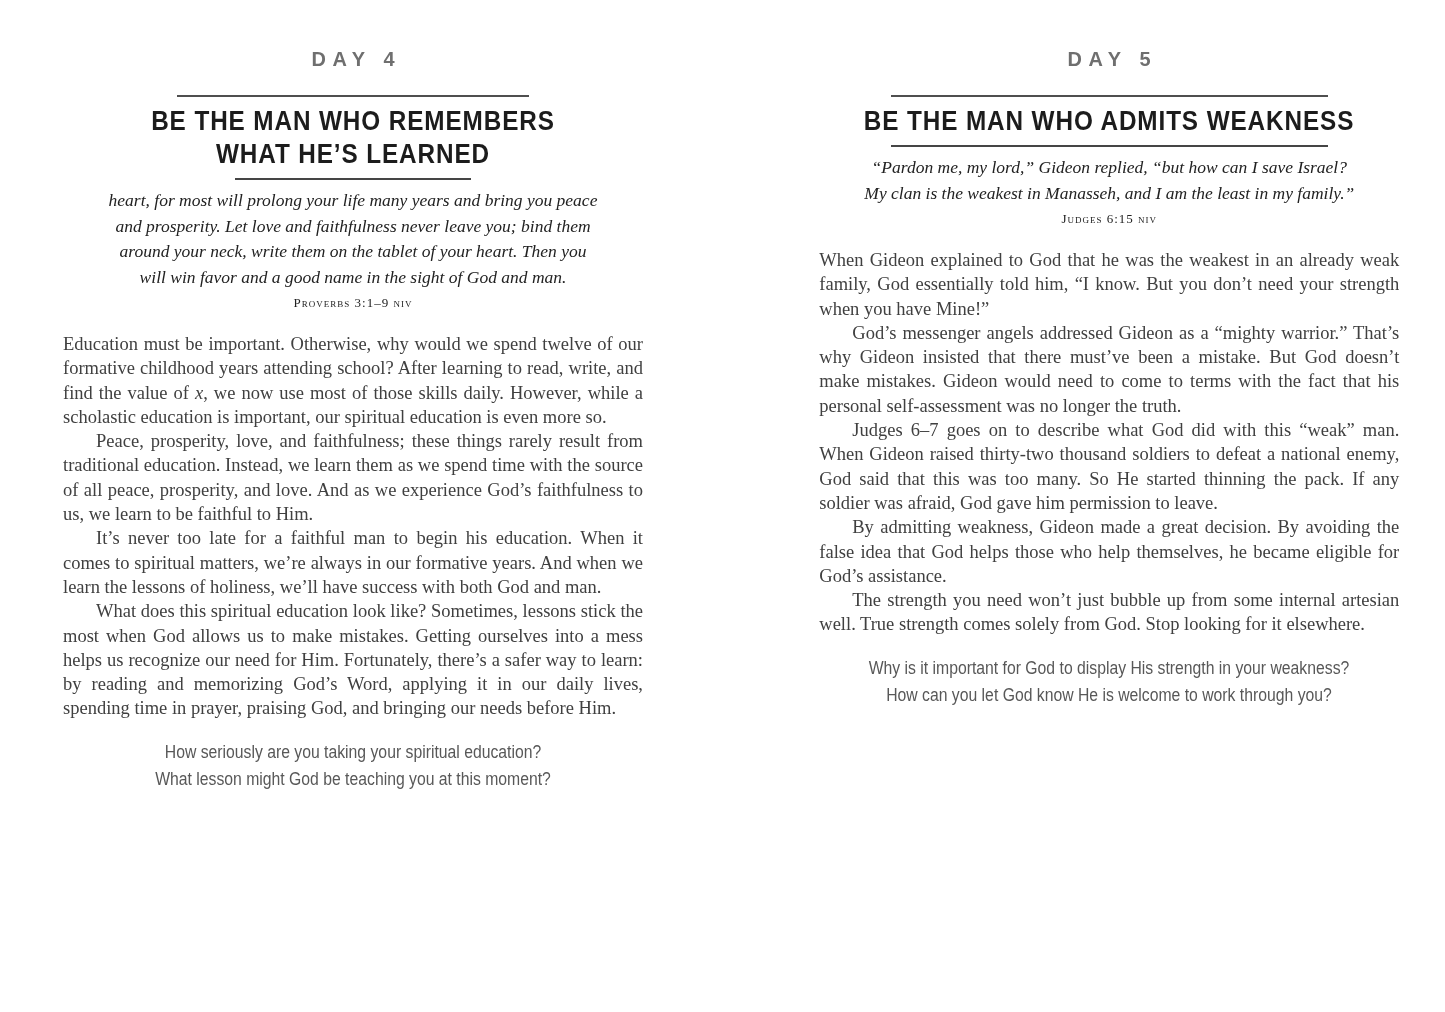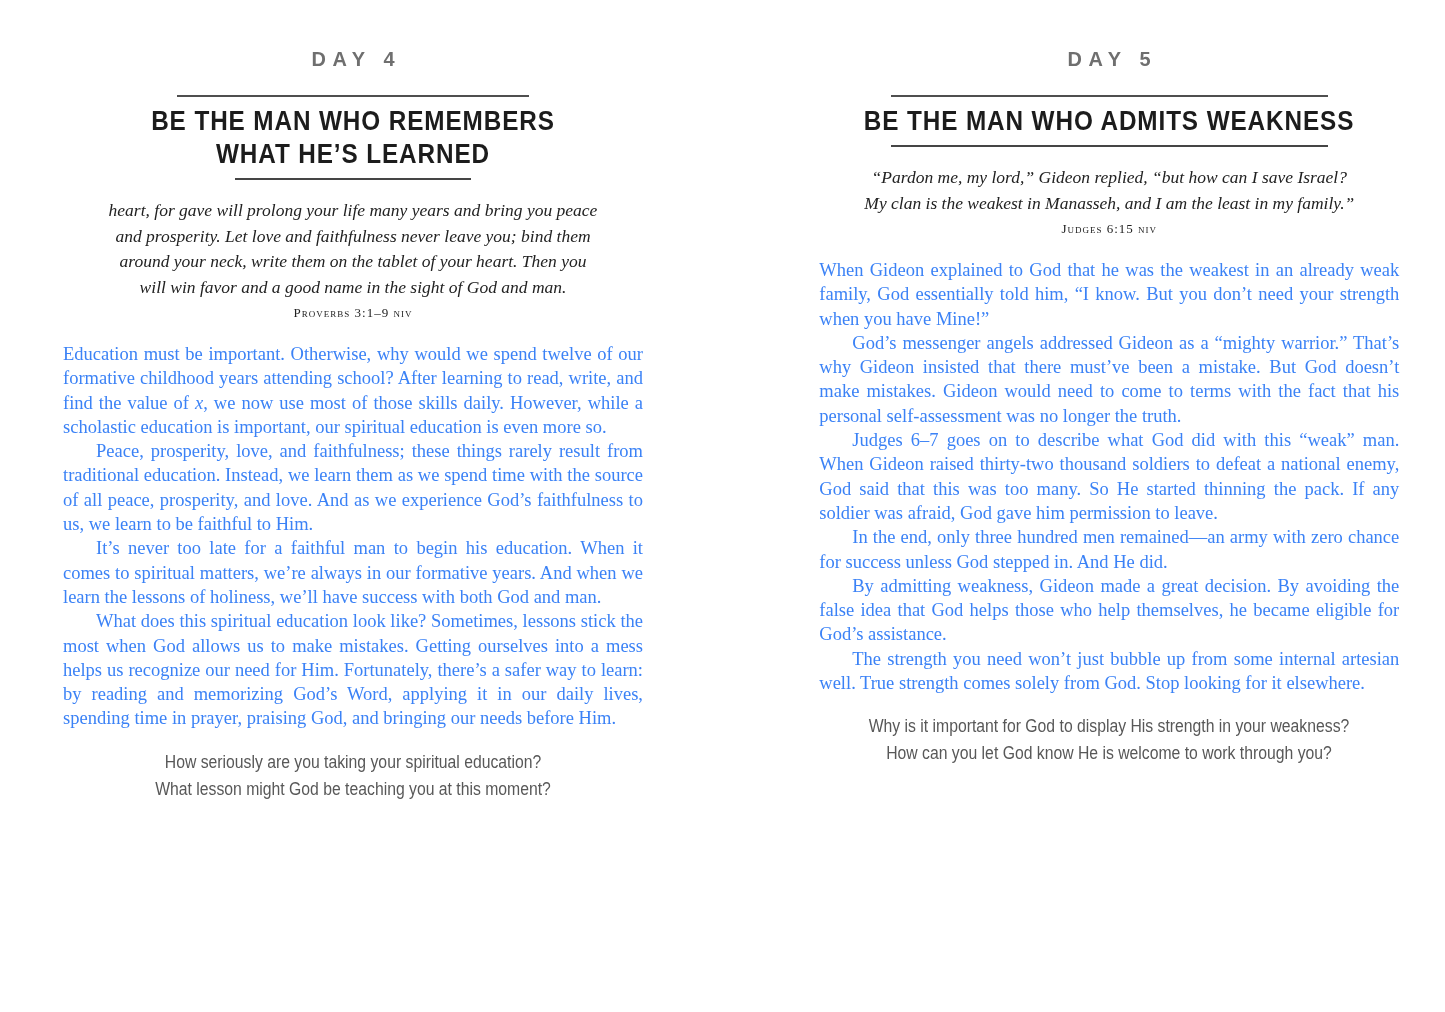--- a/index.html
+++ b/index.html
@@ -55,21 +55,21 @@
     font-size: 27px;
     line-height: 33px;
     letter-spacing: 1px;
     color: #1c1c1c;
     text-align: center;
     transform: scaleX(0.9);
   }
   .title div { white-space: nowrap; }
 
   .scripture {
-    margin: 18px 0 0;
+    margin: 8px 0 0;
     font-family: "Liberation Serif", serif;
     font-style: italic;
     font-size: 17.5px;
     line-height: 25.5px;
     color: #222222;
     text-align: center;
   }
   .scripture div { white-space: nowrap; }
 
   .reference {
@@ -81,21 +81,21 @@
     letter-spacing: 1px;
     color: #222222;
     text-align: center;
   }
 
   .body {
     margin-top: 18px;
     font-family: "Liberation Serif", serif;
     font-size: 18.5px;
     line-height: 24.3px;
-    color: #3b82f6;
+    color: #404040;
     text-align: justify;
   }
   .body p { margin: 0; }
   .body p + p { text-indent: 33px; }
 
   .questions {
     margin-top: 18px;
     font-family: "Liberation Sans", sans-serif;
     font-size: 17.5px;
     line-height: 27px;
@@ -113,21 +113,21 @@
   <section class="page page-left">
     <div class="page-inner">
       <div class="day-label">DAY 4</div>
       <div class="rule rule-top"></div>
       <h1 class="title">
           <div>BE THE MAN WHO REMEMBERS</div>
           <div>WHAT HE’S LEARNED</div>
         </h1>
       <div class="rule rule-title"></div>
       <blockquote class="scripture">
-          <div>heart, for gave will prolong your life many years and bring you peace</div>
+          <div>heart, for most will prolong your life many years and bring you peace</div>
           <div>and prosperity. Let love and faithfulness never leave you; bind them</div>
           <div>around your neck, write them on the tablet of your heart. Then you</div>
           <div>will win favor and a good name in the sight of God and man.</div>
         </blockquote>
       <div class="reference">Proverbs 3:1–9 niv</div>
       <div class="body">
           <p>Education must be important. Otherwise, why would we spend twelve of our formative childhood years attending school? After learning to read, write, and find the value of <em>x</em>, we now use most of those skills daily. However, while a scholastic education is important, our spiritual education is even more so.</p>
           <p>Peace, prosperity, love, and faithfulness; these things rarely result from traditional education. Instead, we learn them as we spend time with the source of all peace, prosperity, and love. And as we experience God’s faithfulness to us, we learn to be faithful to Him.</p>
           <p>It’s never too late for a faithful man to begin his education. When it comes to spiritual matters, we’re always in our formative years. And when we learn the lessons of holiness, we’ll have success with both God and man.</p>
           <p>What does this spiritual education look like? Sometimes, lessons stick the most when God allows us to make mistakes. Getting ourselves into a mess helps us recognize our need for Him. Fortunately, there’s a safer way to learn: by reading and memorizing God’s Word, applying it in our daily lives, spending time in prayer, praising God, and bringing our needs before Him.</p>
@@ -149,21 +149,20 @@
       <div class="rule rule-title"></div>
       <blockquote class="scripture">
           <div>“Pardon me, my lord,” Gideon replied, “but how can I save Israel?</div>
           <div>My clan is the weakest in Manasseh, and I am the least in my family.”</div>
         </blockquote>
       <div class="reference">Judges 6:15 niv</div>
       <div class="body">
           <p>When Gideon explained to God that he was the weakest in an already weak family, God essentially told him, “I know. But you don’t need your strength when you have Mine!”</p>
           <p>God’s messenger angels addressed Gideon as a “mighty warrior.” That’s why Gideon insisted that there must’ve been a mistake. But God doesn’t make mistakes. Gideon would need to come to terms with the fact that his personal self-assessment was no longer the truth.</p>
           <p>Judges 6–7 goes on to describe what God did with this “weak” man. When Gideon raised thirty-two thousand soldiers to defeat a national enemy, God said that this was too many. So He started thinning the pack. If any soldier was afraid, God gave him permission to leave.</p>
-          <p>In the end, only three hundred men remained—an army with zero chance for success unless God stepped in. And He did.</p>
           <p>By admitting weakness, Gideon made a great decision. By avoiding the false idea that God helps those who help themselves, he became eligible for God’s assistance.</p>
           <p>The strength you need won’t just bubble up from some internal artesian well. True strength comes solely from God. Stop looking for it elsewhere.</p>
         </div>
       <div class="questions">
           <div>Why is it important for God to display His strength in your weakness?</div>
           <div>How can you let God know He is welcome to work through you?</div>
         </div>
     </div>
   </section>
 

